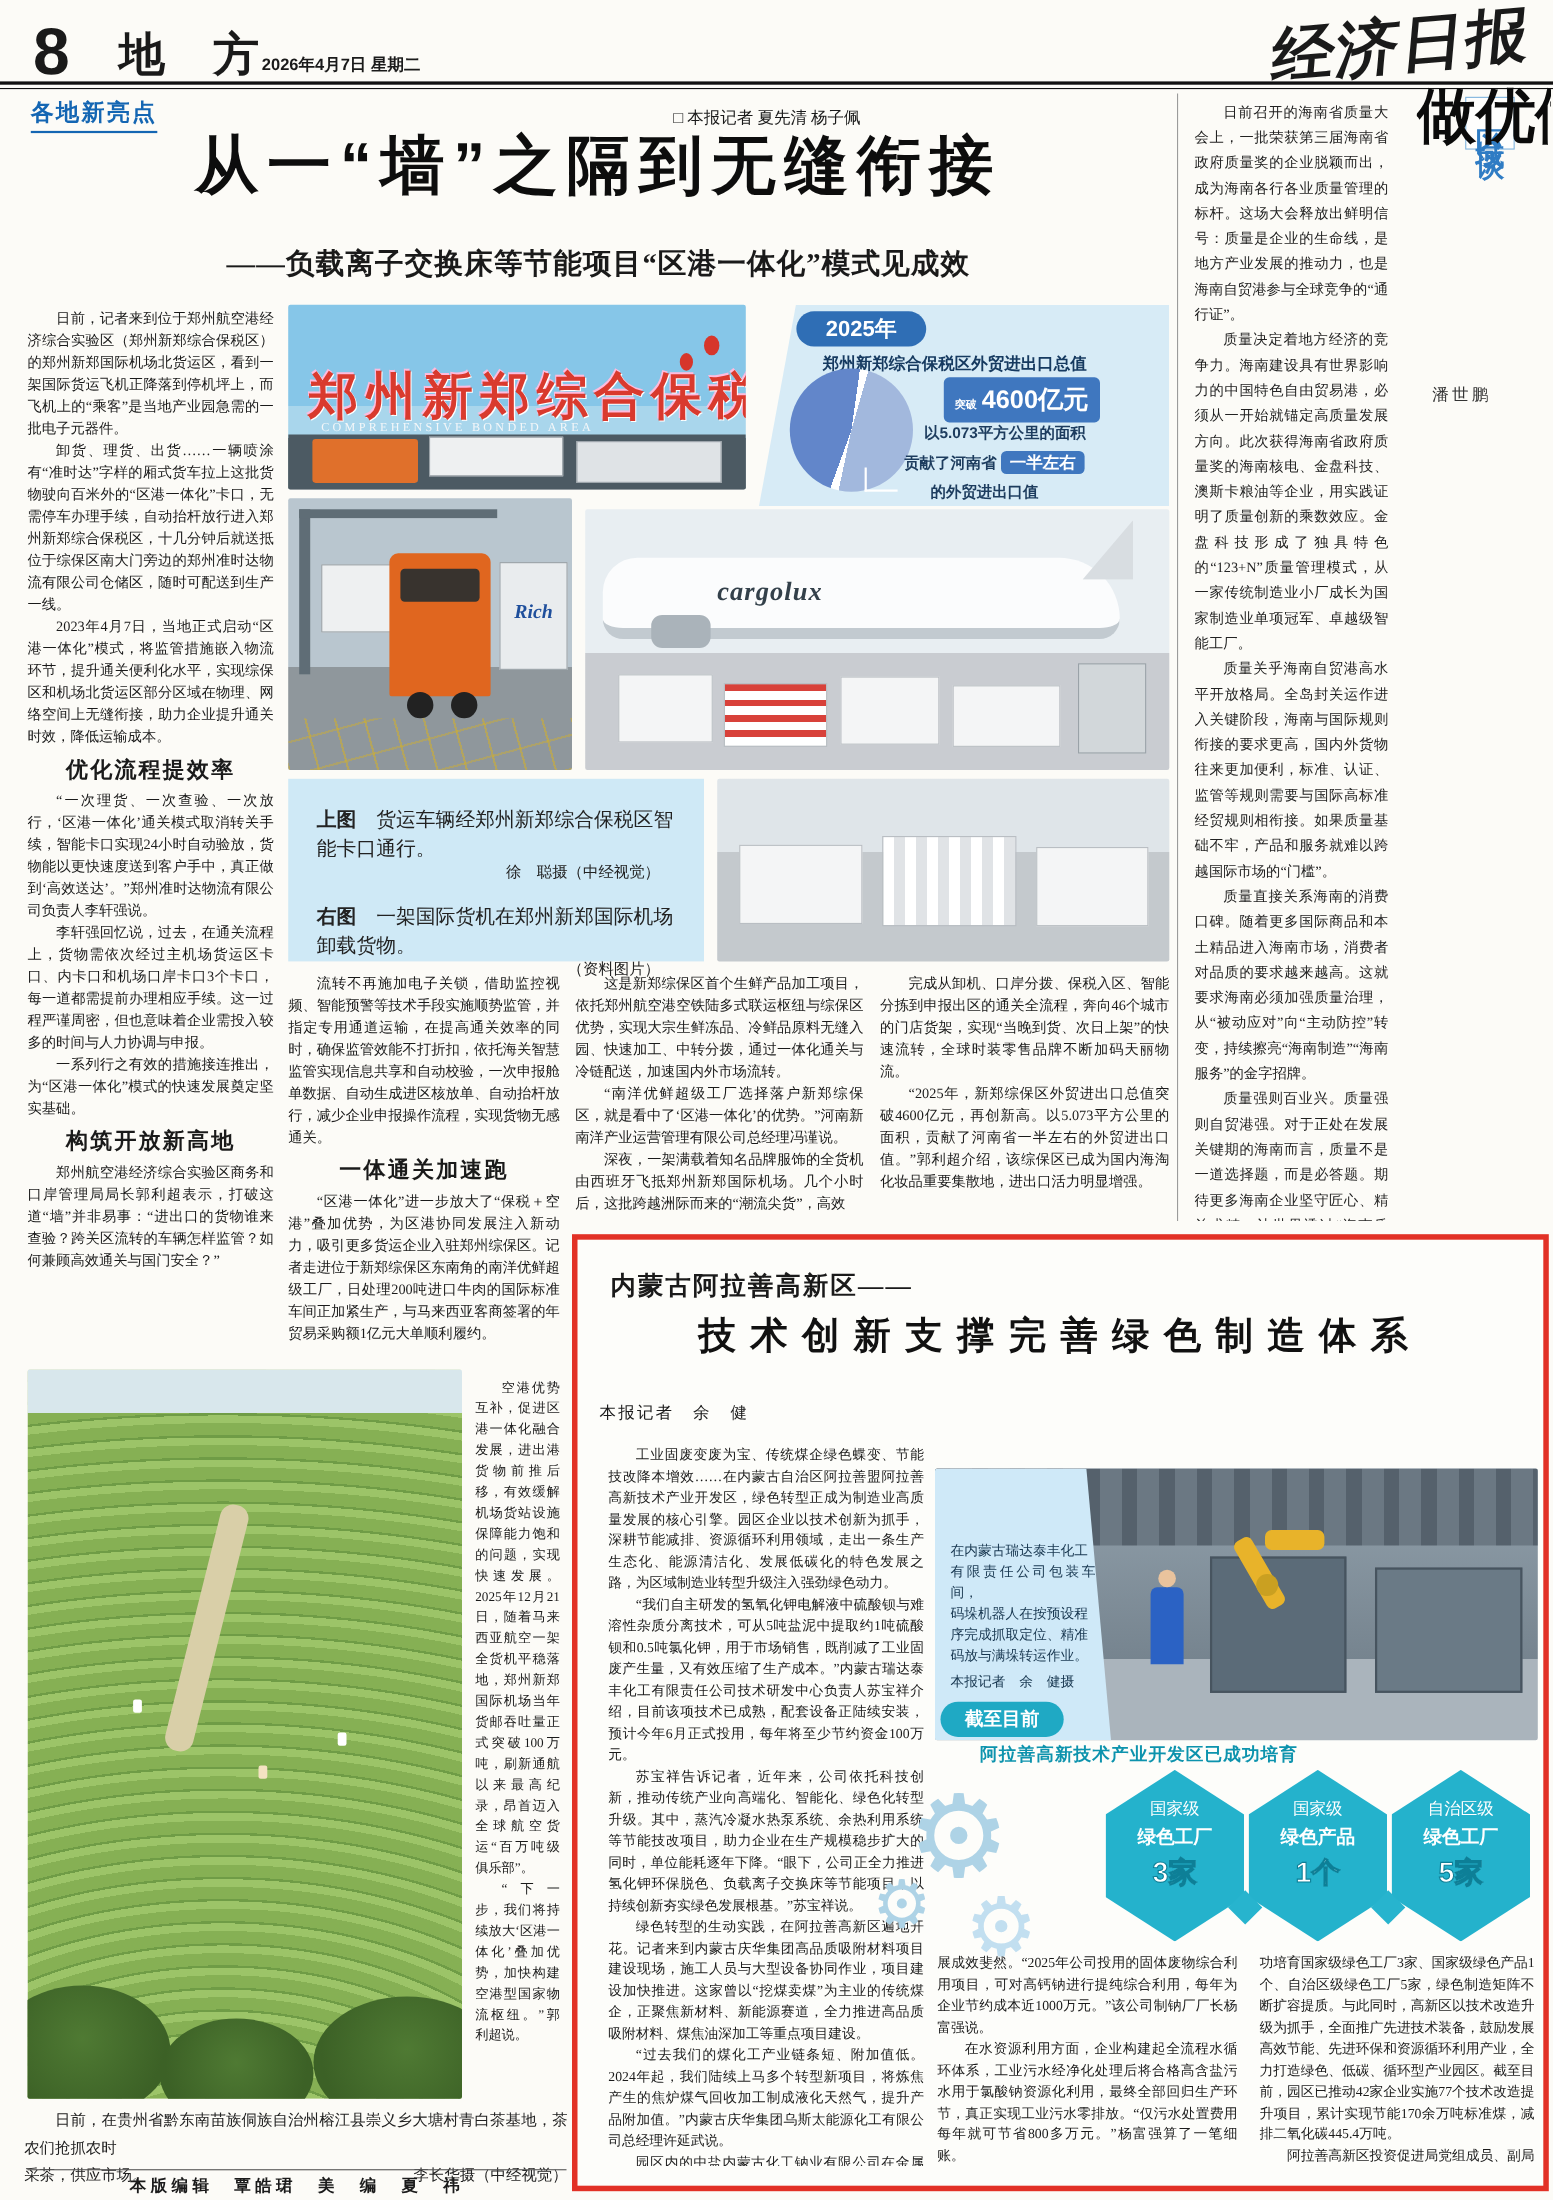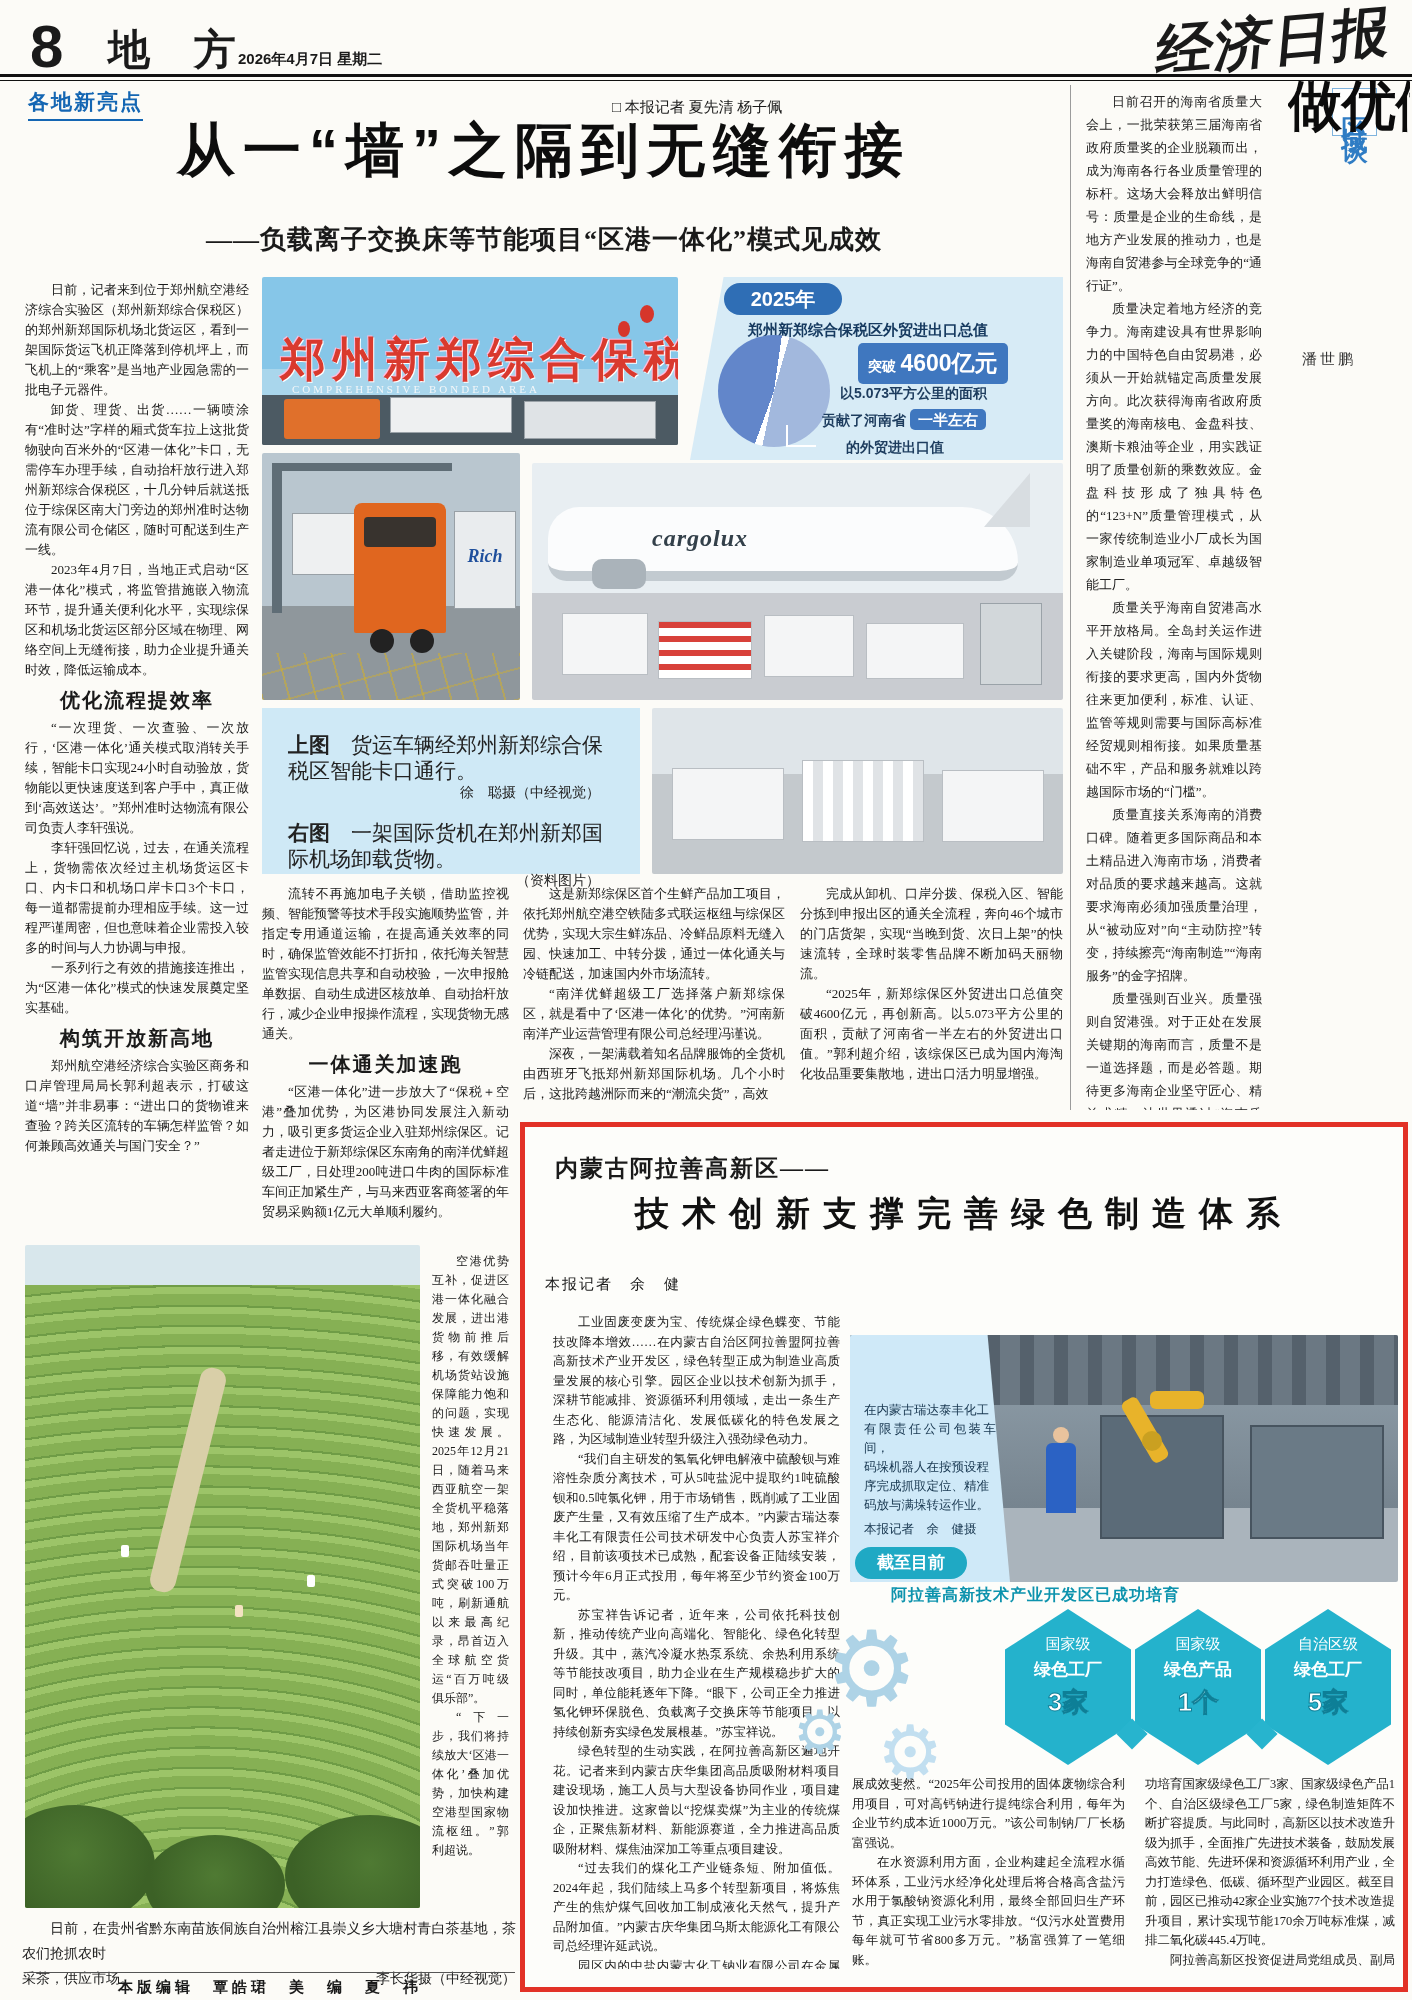--- a/index.html
+++ b/index.html
@@ -26,21 +26,21 @@
   #infog{background:#d7ebf6;clip-path:polygon(9% 0,100% 0,100% 100%,0 100%);}
   .pill{background:#2f6eb5;color:#fff;font-weight:bold;text-align:center;border-radius:17px;
         font-family:"Liberation Sans","DejaVu Sans",sans-serif;}
   #infog .hd{font-size:15px;font-weight:bold;color:#163a60;font-family:"Liberation Sans",sans-serif;}
   #infog .ln{font-size:14px;font-weight:bold;color:#1d3c5e;font-family:"Liberation Sans",sans-serif;}
   .bluebadge{background:#3f77bf;color:#fff;border-radius:5px;font-family:"Liberation Sans",sans-serif;font-weight:bold;}
   #pie{width:112px;height:112px;border-radius:50%;
        background:conic-gradient(from 200deg,#6286ca 0 168deg,#ffffff 168deg 176deg,#a2b8dd 176deg 352deg,#ffffff 352deg 360deg);}
   
   #cappanel{background:#cfe9f6;}
-  .capline{font-size:21px;line-height:26px;color:#222;}
+  .capline{font-size:18px;line-height:26px;color:#222;}
   .capline b{font-family:"Liberation Sans",sans-serif;}
   .capcredit{font-size:14px;color:#222;text-align:right;}
   
   #commentary p{margin:0;text-indent:2em;font-size:13px;line-height:23px;text-align:justify;color:#222;}
   #cm-title{font-size:54px;font-weight:900;font-family:"Liberation Sans",sans-serif;white-space:nowrap;
             width:122px;overflow:hidden;color:#0b0b0b;}
   #cm-label{writing-mode:vertical-rl;font-size:26px;color:#2f7cc4;border:1px solid #7fb3dd;
             padding:8px 4px;letter-spacing:10px;font-weight:bold;background:rgba(255,255,255,.75);}
   #cm-author{font-size:15px;letter-spacing:3px;color:#333;}
   
@@ -115,21 +115,21 @@
     <div class="abs" style="left:128px;top:120px;width:120px;height:34px;background:#eef0f1;border:1px solid #9aa2a8;"></div>
     <div class="abs" style="left:262px;top:124px;width:130px;height:36px;background:#dfe3e6;border:1px solid #9aa2a8;"></div>
     <div class="abs" style="left:378px;top:28px;width:14px;height:18px;background:#d6362b;border-radius:50%;"></div>
     <div class="abs" style="left:356px;top:44px;width:12px;height:16px;background:#d6362b;border-radius:50%;"></div>
   </div>
 
   <div class="abs" id="infog" style="left:690px;top:277px;width:373px;height:183px;">
     <div class="abs pill" style="left:34px;top:6px;width:118px;height:32px;line-height:32px;font-size:20px;">2025年</div>
     <div class="abs hd" style="left:58px;top:44px;">郑州新郑综合保税区外贸进出口总值</div>
     <div class="abs bluebadge" style="left:168px;top:66px;padding:5px 10px;">
-      <span style="font-size:14px;">突破</span>
+      <span style="font-size:10px;">突破</span>
       <span style="font-size:23px;font-weight:900;">4600亿元</span>
     </div>
     <div class="abs" id="pie" style="left:28px;top:58px;"></div>
     <div class="abs" style="left:96px;top:148px;width:2px;height:22px;background:#fff;"></div>
     <div class="abs" style="left:96px;top:168px;width:30px;height:2px;background:#fff;"></div>
     <div class="abs ln" style="left:150px;top:108px;">以5.073平方公里的面积</div>
     <div class="abs ln" style="left:132px;top:134px;">
       <span>贡献了河南省</span>
       <span class="bluebadge" style="padding:2px 8px;font-size:15px;">一半左右</span>
     </div>

